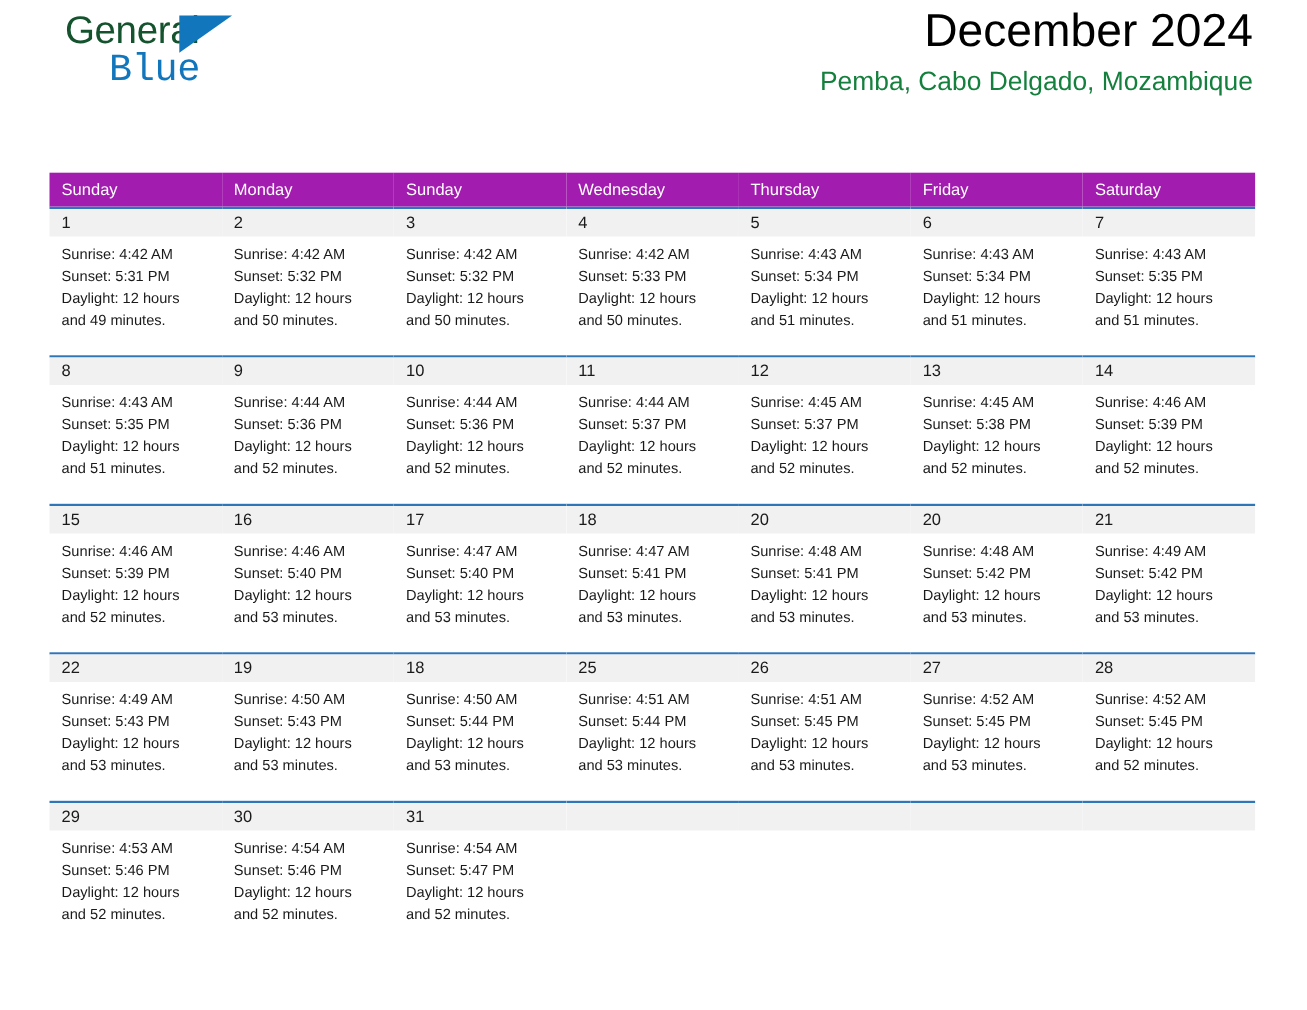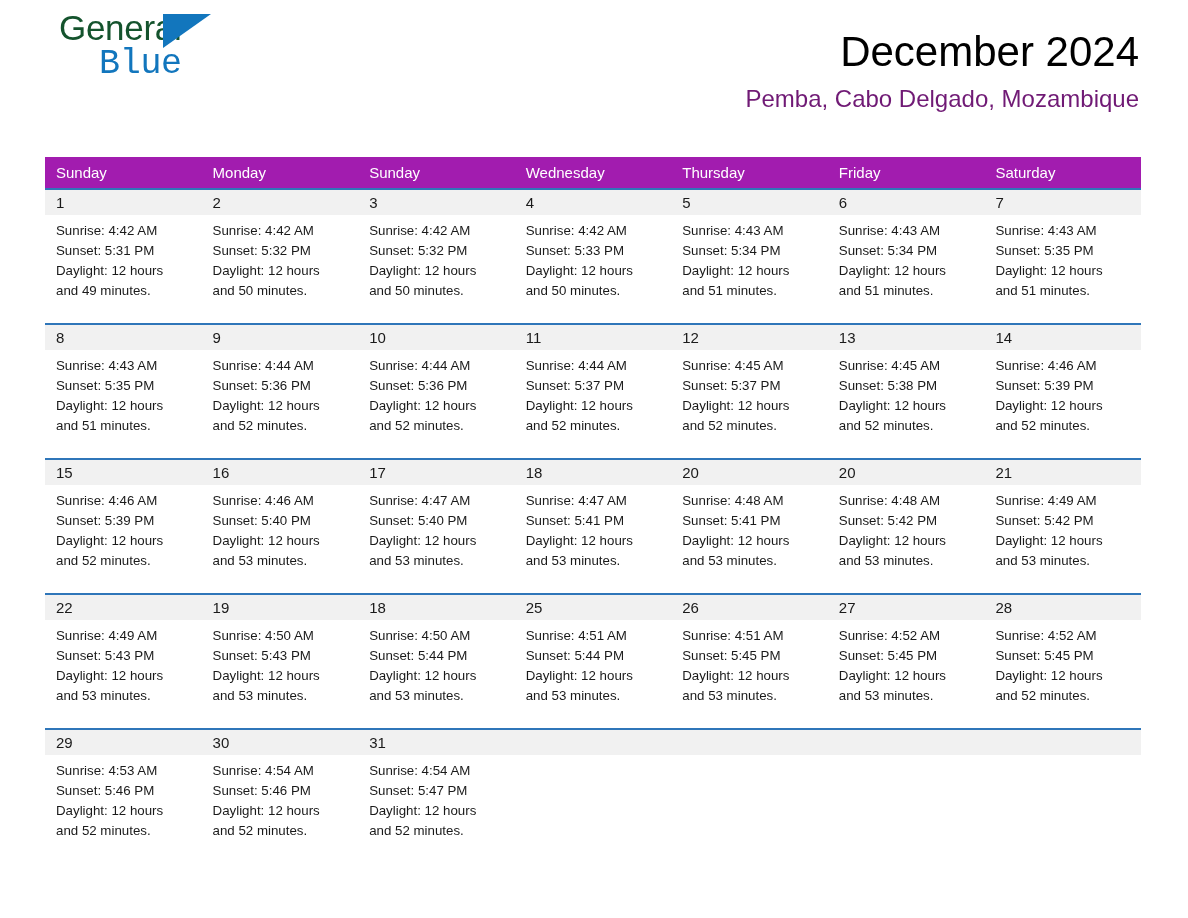--- a/index.html
+++ b/index.html
@@ -66,34 +66,33 @@
     line-height: 40px;
     letter-spacing: -0.3px;
     color: #1276bd;
     font-family: Liberation Mono, monospace;
   }
   .titleblock {
     position: absolute;
     right: 4px;
     top: 0;
     text-align: right;
-    margin-top: 24px;
   }
   .month-title {
     font-size: 42px;
     line-height: 56px;
     font-weight: normal;
     color: #000000;
     white-space: nowrap;
   }
   .location-title {
     font-size: 24px;
     line-height: 34px;
     font-weight: normal;
-    color: #701a75;
+    color: #15803d;
     white-space: nowrap;
     margin-top: 2px;
   }
 
   
   .calendar {
     position: absolute;
     left: 45px;
     top: 157px;
     width: 1096px;

